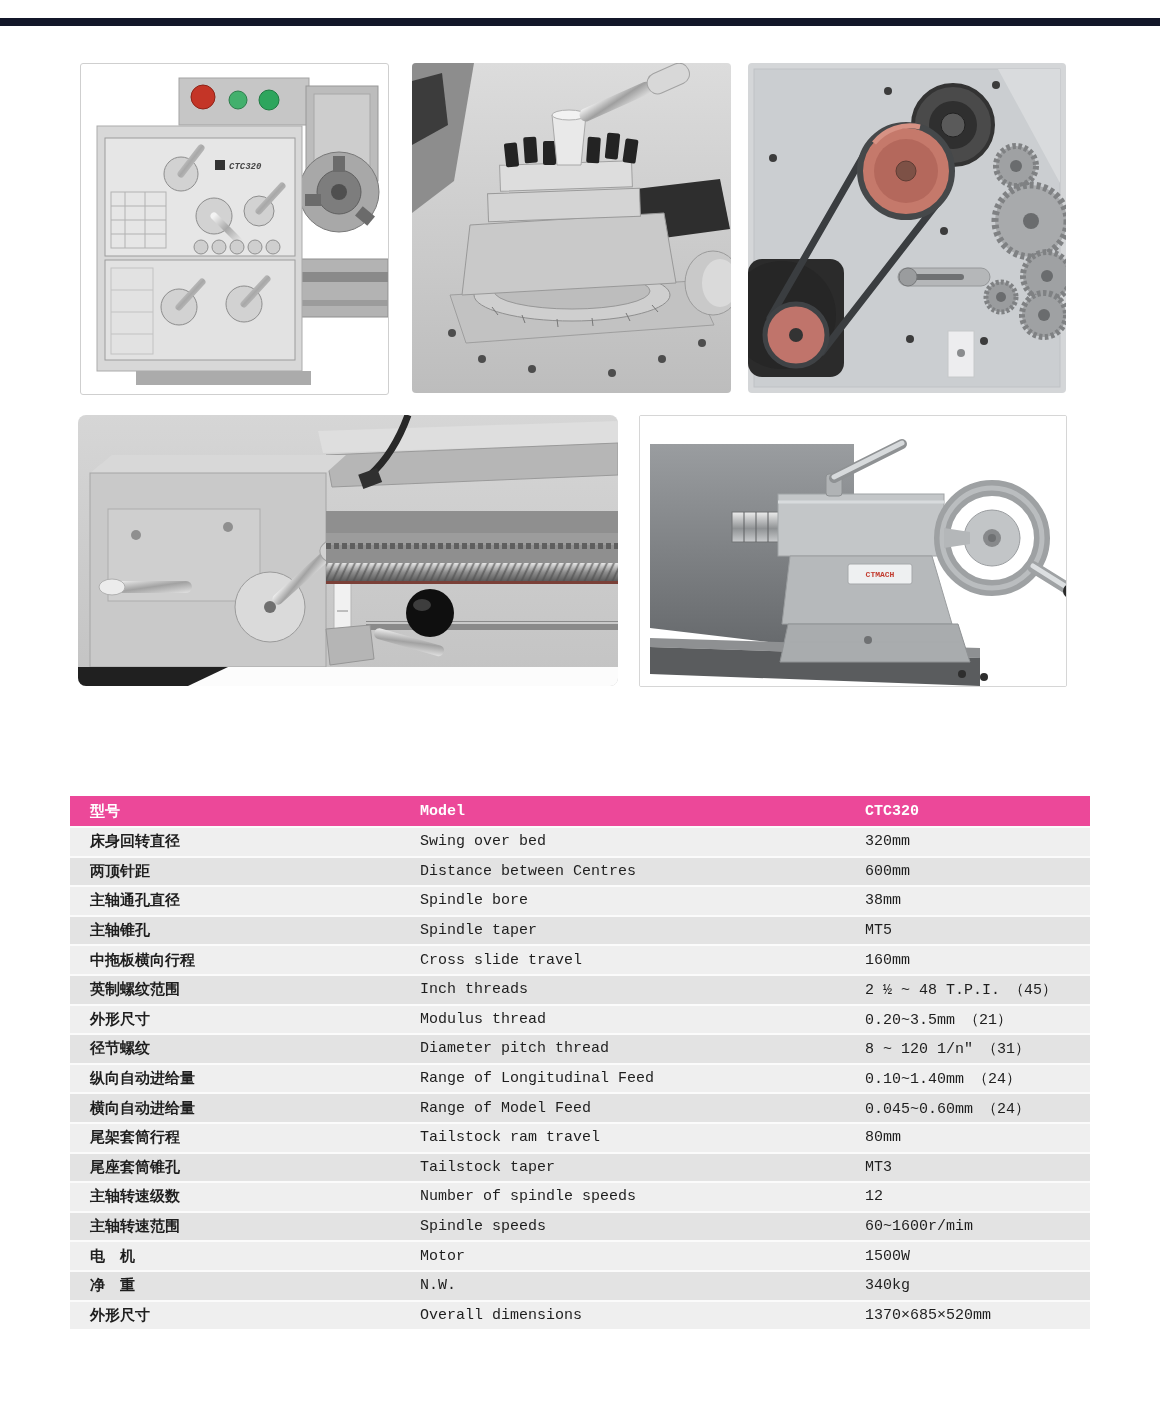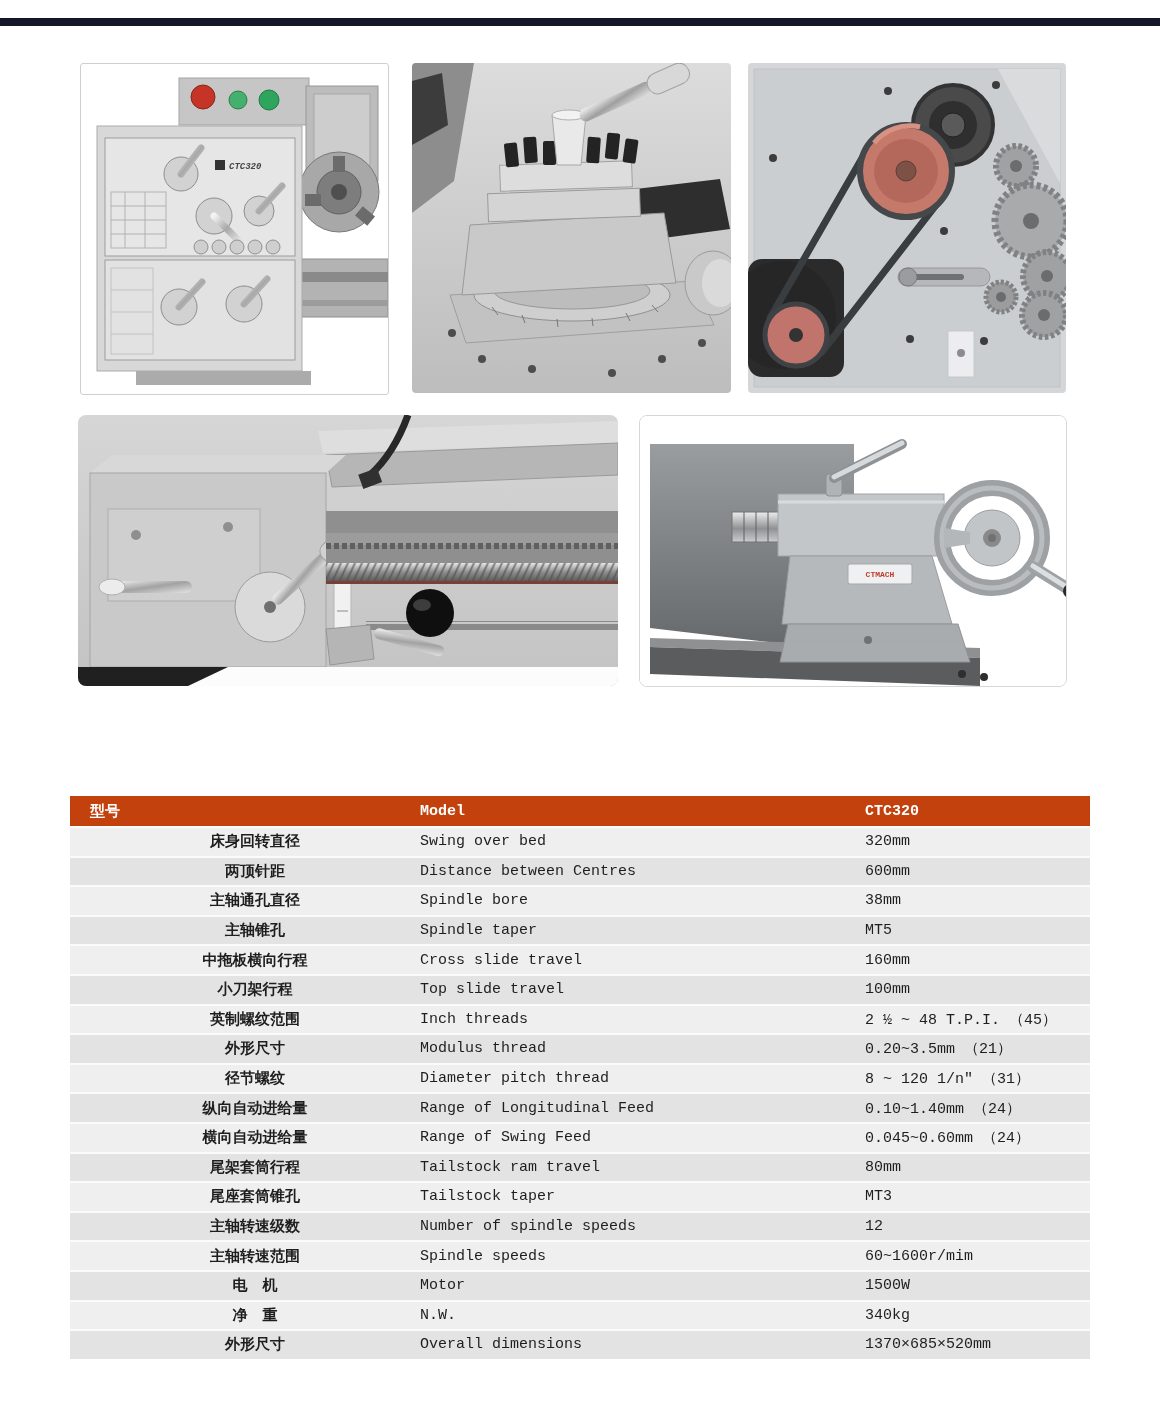--- a/index.html
+++ b/index.html
@@ -9,37 +9,37 @@
   }
   .topbar{position:absolute;left:0;top:0;width:1160px;height:8px;background:#131729;}
 
   
   .photo{position:absolute;overflow:hidden;background:#fff;}
   .photo svg{display:block;width:100%;height:100%;}
   .photo-1{left:80px; top:45px; width:307px;height:330px;border:1px solid #cfcfcf;border-radius:3px;}
   .photo-2{left:412px;top:45px; width:319px;height:330px;border-radius:4px;}
   .photo-3{left:748px;top:45px; width:318px;height:330px;border-radius:4px;}
   .photo-4{left:78px; top:397px;width:540px;height:271px;border-radius:8px;}
-  .photo-5{left:639px;top:397px;width:426px;height:270px;border:1px solid #d6d6d6;border-radius:8px;}
+  .photo-5{left:639px;top:397px;width:426px;height:270px;border:1px solid #d6d6d6;border-radius:2px;}
 
   
   .spec-table{
     position:absolute;left:70px;top:778px;width:1020px;
     border-collapse:collapse;table-layout:fixed;font-size:15px;
   }
   .spec-table th{
-    background:#c2410c;color:#ffffff;font-weight:bold;text-align:left;
+    background:#ec4899;color:#ffffff;font-weight:bold;text-align:left;
     height:30px;padding:0;vertical-align:middle;
   }
   .spec-table td{height:27.6px;padding:0;vertical-align:middle;color:#1e1e1e;}
   .spec-table tbody tr{border-top:2px solid #fbfbfb;}
   .spec-table tbody tr:nth-child(odd){background:#efefef;}
   .spec-table tbody tr:nth-child(even){background:#e3e3e3;}
   .col-head-cn,.col-cn{padding-left:20px !important;}
-  .col-cn{font-weight:bold;text-align:center;}
+  .col-cn{font-weight:bold;}
   .col-en{font-weight:500;}
   .col-value{font-weight:500;}
 </style>
 </head>
 <body>
 
 <div class="page">
 
   <div class="topbar"></div>
 
@@ -378,25 +378,20 @@
           <td class="col-cn">主轴锥孔</td>
           <td class="col-en">Spindle taper</td>
           <td class="col-value">MT5</td>
         </tr>
         <tr>
           <td class="col-cn">中拖板横向行程</td>
           <td class="col-en">Cross slide travel</td>
           <td class="col-value">160mm</td>
         </tr>
         <tr>
-          <td class="col-cn">小刀架行程</td>
-          <td class="col-en">Top slide travel</td>
-          <td class="col-value">100mm</td>
-        </tr>
-        <tr>
           <td class="col-cn">英制螺纹范围</td>
           <td class="col-en">Inch threads</td>
           <td class="col-value">2 ½ ~ 48 T.P.I. （45）</td>
         </tr>
         <tr>
           <td class="col-cn">外形尺寸</td>
           <td class="col-en">Modulus thread</td>
           <td class="col-value">0.20~3.5mm （21）</td>
         </tr>
         <tr>
@@ -404,21 +399,21 @@
           <td class="col-en">Diameter pitch thread</td>
           <td class="col-value">8 ~ 120 1/n″ （31）</td>
         </tr>
         <tr>
           <td class="col-cn">纵向自动进给量</td>
           <td class="col-en">Range of Longitudinal Feed</td>
           <td class="col-value">0.10~1.40mm （24）</td>
         </tr>
         <tr>
           <td class="col-cn">横向自动进给量</td>
-          <td class="col-en">Range of Swing Feed</td>
+          <td class="col-en">Range of Model Feed</td>
           <td class="col-value">0.045~0.60mm （24）</td>
         </tr>
         <tr>
           <td class="col-cn">尾架套筒行程</td>
           <td class="col-en">Tailstock ram travel</td>
           <td class="col-value">80mm</td>
         </tr>
         <tr>
           <td class="col-cn">尾座套筒锥孔</td>
           <td class="col-en">Tailstock taper</td>

